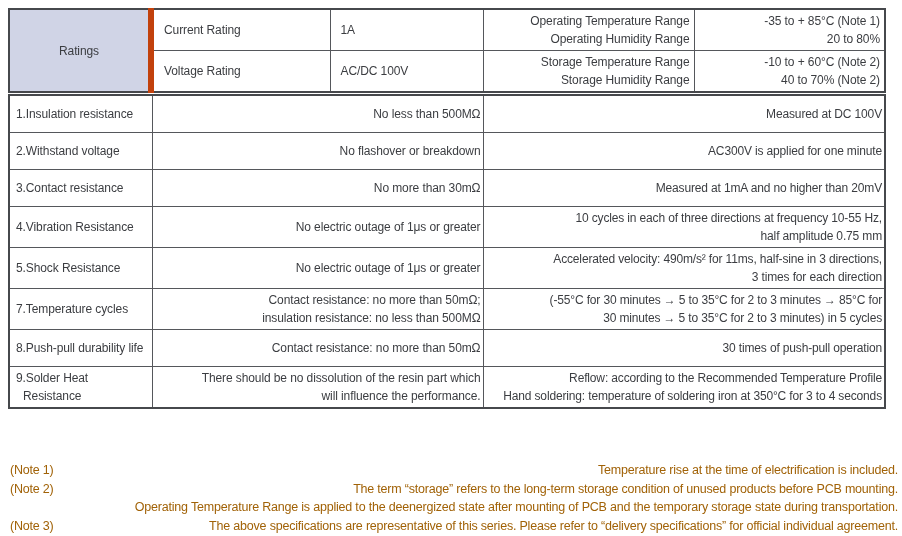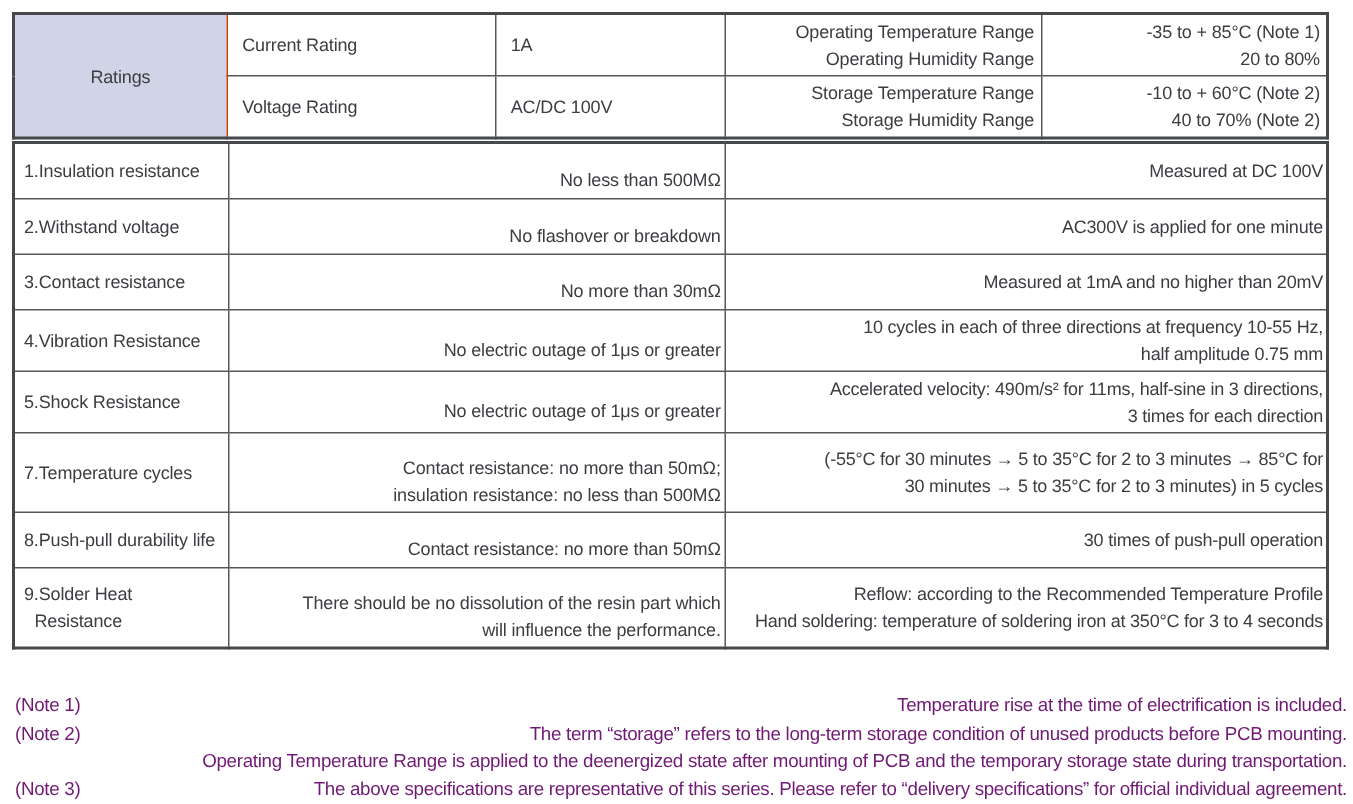--- a/index.html
+++ b/index.html
@@ -38,21 +38,21 @@
     left: 8px;
     top: 8px;
     border: 2px solid #46484c;
   }
   .ratings-table tr { height: 36px; }
   .ratings-table td { padding: 2px 4px 2px 10px; }
   td.group-cell {
     background: #d0d4e6;
     text-align: center;
     padding: 2px;
-    border-right: 1px solid #c2410c;
+    border-right: 6px solid #c2410c;
   }
 
   
   .spec-table {
     position: absolute;
     left: 8px;
     top: 94px;
     border: 2px solid #46484c;
   }
   .spec-table tr.head-row { height: 23px; }
@@ -62,38 +62,38 @@
     background: #d0d4e6;
     font-weight: normal;
     text-align: center;
     padding: 1px 2px;
   }
   td.item-cell {
     padding: 2px 2px 2px 13px;
     text-indent: -7px;
   }
   td.spec-cell {
-    padding: 14px 2px 2px 9px;
+    padding: 2px 2px 2px 9px;
   }
   td.cond-cell {
     padding: 2px 2px 2px 8px;
     letter-spacing: -0.15px;
     margin-left: 31px;
   }
 
   
   .notes {
     position: absolute;
     left: 10px;
     top: 461px;
     width: 888px;
     font-size: 12.5px;
     line-height: 18.5px;
     letter-spacing: -0.2px;
-    color: #701a75;
+    color: #a16207;
   }
   .note-row { display: flex; align-items: flex-start; }
   .note-label {
     flex: 0 0 53px;
     white-space: nowrap;
   }
   .note-text { flex: 1; }
 </style>
 </head>
 <body>

